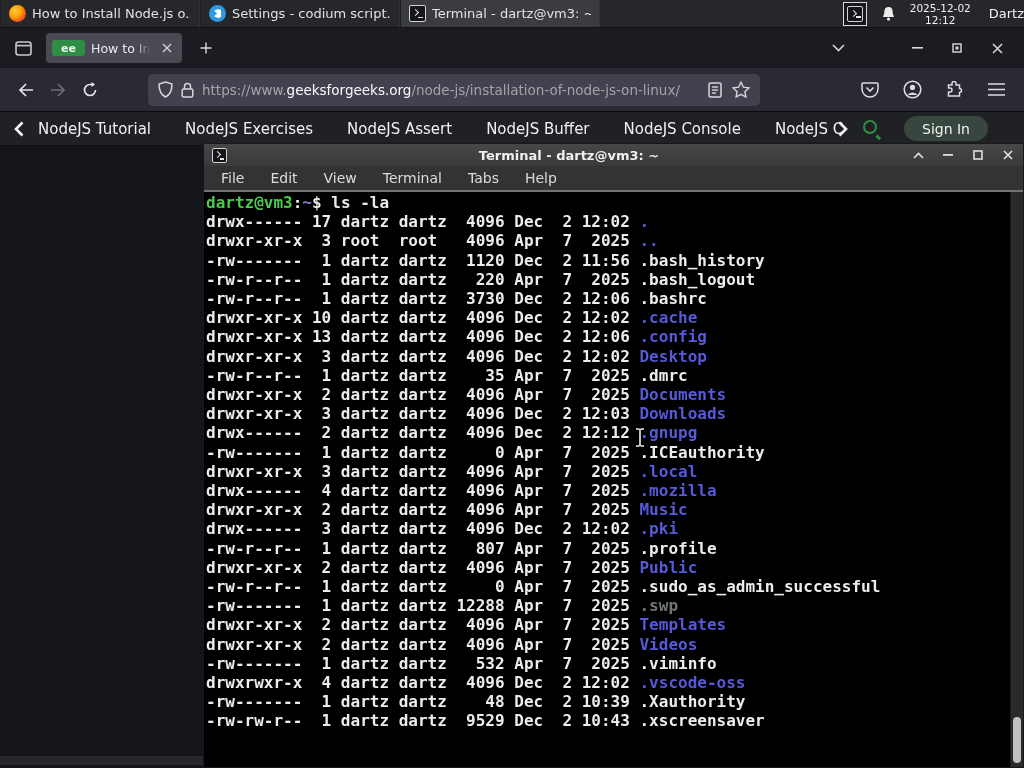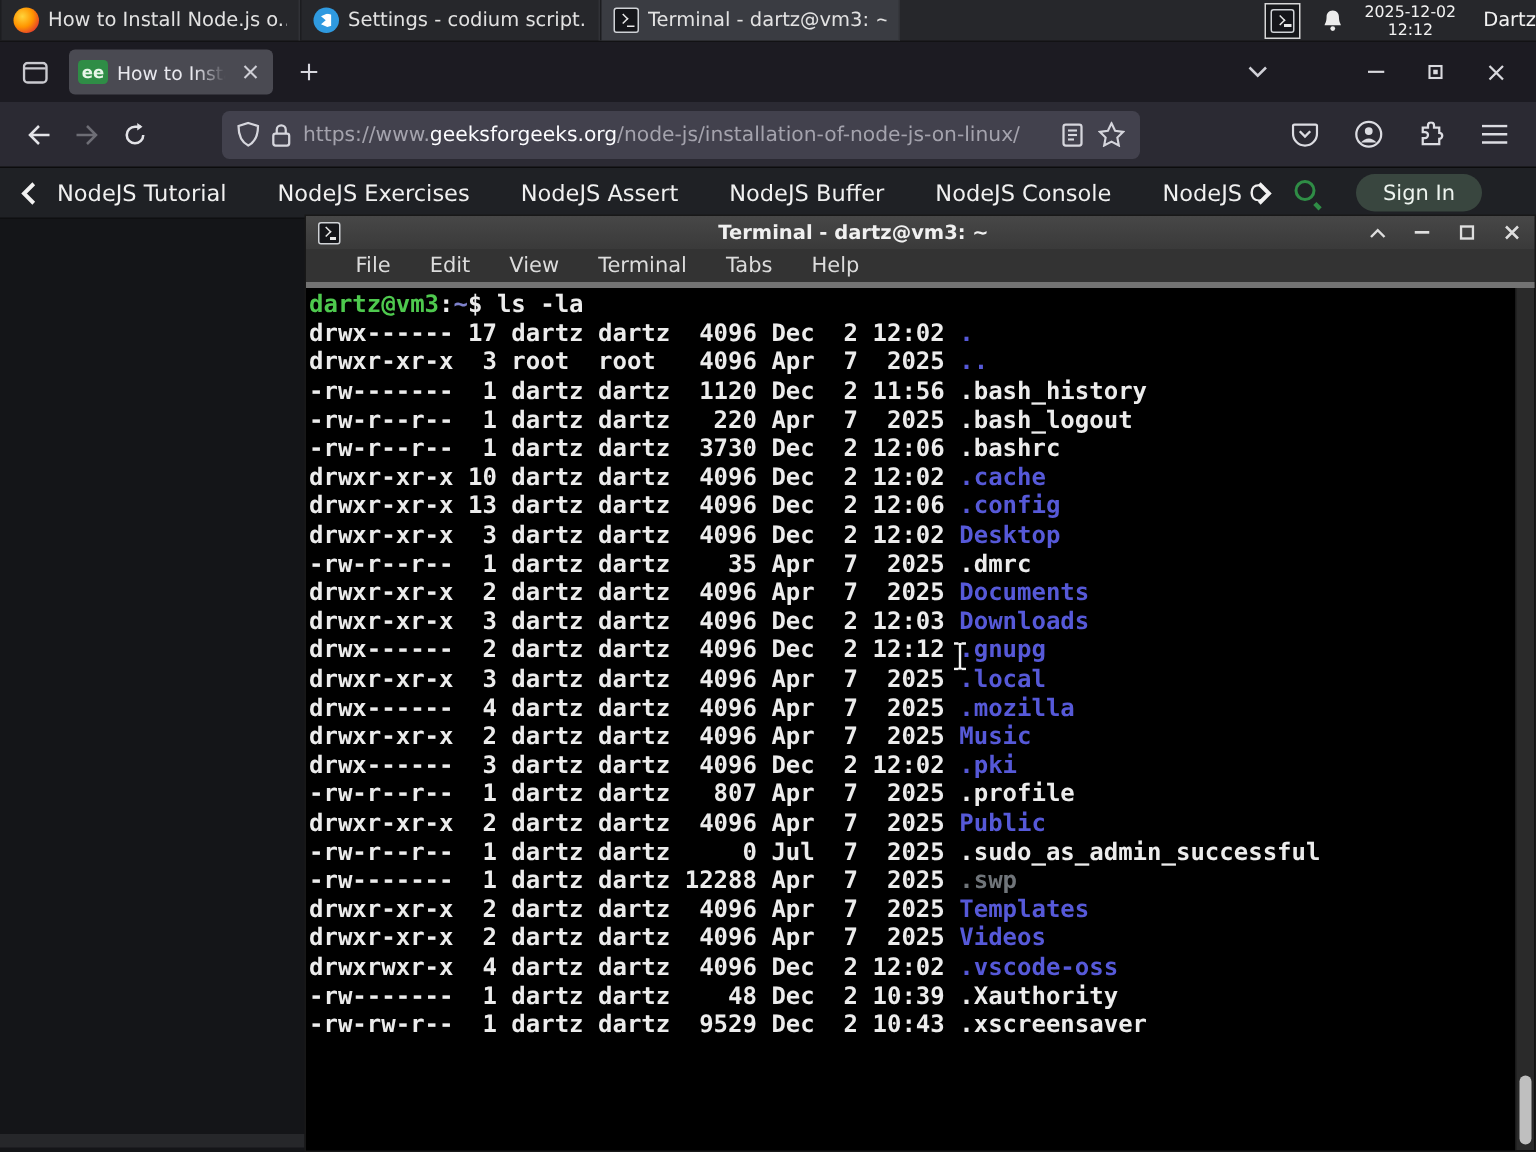--- a/index.html
+++ b/index.html
@@ -36,21 +36,21 @@
   .bell { width:15px; height:16px; }
   .clock { text-align:center; font-size:10.5px; line-height:12px; color:#f2f2f2; }
   .user-label { font-size:13px; color:#f2f2f2; padding-left:4px; }
 
   
   #browser { position:absolute; left:0; top:28px; width:1024px; height:740px; background:#141518; }
   .tabbar { height:40px; background:#1c1b22; display:flex; align-items:center; padding:0 8px; }
   .ff-view { width:30px; height:28px; border-radius:4px; display:flex; align-items:center; justify-content:center; margin-right:8px; }
   .tab { width:136px; height:30px; background:#4a4a52; border-radius:4px; display:flex;
     align-items:center; gap:6px; padding:0 6px; color:#e9e9ef; font-size:12.5px; }
-  .favicon { width:20px; height:16px; border-radius:3px; background:#2f8d46; color:#eafbе9;
+  .favicon { width:33px; height:16px; border-radius:3px; background:#2f8d46; color:#eafbе9;
     display:flex; align-items:center; justify-content:center; flex:0 0 auto;
     font-size:11px; font-weight:bold; color:#e7f6e9; }
   .tab-title { white-space:nowrap; overflow:hidden; flex:1;
     -webkit-mask-image:linear-gradient(90deg,#000 70%,transparent 98%);
     mask-image:linear-gradient(90deg,#000 70%,transparent 98%); }
   .tab-close { width:18px; height:18px; border-radius:3px; display:flex; align-items:center;
     justify-content:center; color:#cfcfd6; font-size:13px; flex:0 0 auto; }
   .newtab { width:28px; height:28px; margin-left:10px; border-radius:4px; color:#d7d7de;
     font-size:18px; display:flex; align-items:center; justify-content:center; }
   .tab-spacer { flex:1; }
@@ -96,21 +96,21 @@
     align-items:center; padding:0 8px; color:#f0f0f0; }
   .t-ticon { width:15px; height:15px; border:1px solid #cfd2d6; border-radius:2px;
     background:#15161a; position:relative; flex:0 0 auto; }
   .t-ticon::before { content:""; position:absolute; left:2px; top:3px; width:4px; height:4px;
     border-right:1.5px solid #e8e8e8; border-bottom:1.5px solid #e8e8e8; transform:rotate(-45deg); }
   .t-ticon::after { content:""; position:absolute; left:7px; bottom:2px; width:4px; height:1.5px; background:#e8e8e8; }
   .t-title { flex:1; text-align:center; font-size:13px; font-weight:bold; }
   .t-ctl { display:flex; gap:16px; align-items:center; color:#dedede; }
   .t-ctl span { display:flex; align-items:center; justify-content:center; width:14px; height:14px; }
   .t-menubar { height:26px; background:#333333; display:flex; align-items:center; gap:26px;
-    padding:0 33px; color:#dcdcdc; font-size:14px; border-bottom:4px solid #737373; }
+    padding:0 17px; color:#dcdcdc; font-size:14px; border-bottom:2px solid #737373; }
   .t-content { position:relative; flex:1; background:#000; overflow:hidden;
     font-family:"DejaVu Sans Mono","Liberation Mono",monospace; font-size:16px;
     font-weight:bold; line-height:19.2px; color:var(--term-fg); padding:1px 0 0 2px; }
   .tline { white-space:pre; }
   .fg-green { color:var(--term-green); }
   .fg-blue  { color:var(--term-blue); }
   .fg-path  { color:#7e82cc; }
   .fg-dim   { color:var(--term-dim); }
   .t-scroll { position:absolute; right:0; top:0; width:13px; height:100%;
     background:#2a2a2a; border-left:1px solid #1a1a1a; }
@@ -342,30 +342,32 @@
           <div class="tline"><span>-rw-------  1 dartz dartz  1120 Dec  2 11:56 </span><span class="">.bash_history</span></div>
           <div class="tline"><span>-rw-r--r--  1 dartz dartz   220 Apr  7  2025 </span><span class="">.bash_logout</span></div>
           <div class="tline"><span>-rw-r--r--  1 dartz dartz  3730 Dec  2 12:06 </span><span class="">.bashrc</span></div>
           <div class="tline"><span>drwxr-xr-x 10 dartz dartz  4096 Dec  2 12:02 </span><span class="fg-blue">.cache</span></div>
           <div class="tline"><span>drwxr-xr-x 13 dartz dartz  4096 Dec  2 12:06 </span><span class="fg-blue">.config</span></div>
           <div class="tline"><span>drwxr-xr-x  3 dartz dartz  4096 Dec  2 12:02 </span><span class="fg-blue">Desktop</span></div>
           <div class="tline"><span>-rw-r--r--  1 dartz dartz    35 Apr  7  2025 </span><span class="">.dmrc</span></div>
           <div class="tline"><span>drwxr-xr-x  2 dartz dartz  4096 Apr  7  2025 </span><span class="fg-blue">Documents</span></div>
           <div class="tline"><span>drwxr-xr-x  3 dartz dartz  4096 Dec  2 12:03 </span><span class="fg-blue">Downloads</span></div>
           <div class="tline"><span>drwx------  2 dartz dartz  4096 Dec  2 12:12 </span><span class="fg-blue">.gnupg</span></div>
+          <div class="tline"><span>-rw-------  1 dartz dartz     0 Apr  7  2025 </span><span class="">.ICEauthority</span></div>
           <div class="tline"><span>drwxr-xr-x  3 dartz dartz  4096 Apr  7  2025 </span><span class="fg-blue">.local</span></div>
           <div class="tline"><span>drwx------  4 dartz dartz  4096 Apr  7  2025 </span><span class="fg-blue">.mozilla</span></div>
           <div class="tline"><span>drwxr-xr-x  2 dartz dartz  4096 Apr  7  2025 </span><span class="fg-blue">Music</span></div>
           <div class="tline"><span>drwx------  3 dartz dartz  4096 Dec  2 12:02 </span><span class="fg-blue">.pki</span></div>
           <div class="tline"><span>-rw-r--r--  1 dartz dartz   807 Apr  7  2025 </span><span class="">.profile</span></div>
           <div class="tline"><span>drwxr-xr-x  2 dartz dartz  4096 Apr  7  2025 </span><span class="fg-blue">Public</span></div>
-          <div class="tline"><span>-rw-r--r--  1 dartz dartz     0 Jul  7  2025 </span><span class="">.sudo_as_admin_successful</span></div>
+          <div class="tline"><span>-rw-r--r--  1 dartz dartz     0 Apr  7  2025 </span><span class="">.sudo_as_admin_successful</span></div>
           <div class="tline"><span>-rw-------  1 dartz dartz 12288 Apr  7  2025 </span><span class="fg-dim">.swp</span></div>
           <div class="tline"><span>drwxr-xr-x  2 dartz dartz  4096 Apr  7  2025 </span><span class="fg-blue">Templates</span></div>
           <div class="tline"><span>drwxr-xr-x  2 dartz dartz  4096 Apr  7  2025 </span><span class="fg-blue">Videos</span></div>
+          <div class="tline"><span>-rw-------  1 dartz dartz   532 Apr  7  2025 </span><span class="">.viminfo</span></div>
           <div class="tline"><span>drwxrwxr-x  4 dartz dartz  4096 Dec  2 12:02 </span><span class="fg-blue">.vscode-oss</span></div>
           <div class="tline"><span>-rw-------  1 dartz dartz    48 Dec  2 10:39 </span><span class="">.Xauthority</span></div>
           <div class="tline"><span>-rw-rw-r--  1 dartz dartz  9529 Dec  2 10:43 </span><span class="">.xscreensaver</span></div>
         </div>
       <div class="t-scroll">
         <div class="t-thumb"></div>
       </div>
     </div>
   </div>
 

